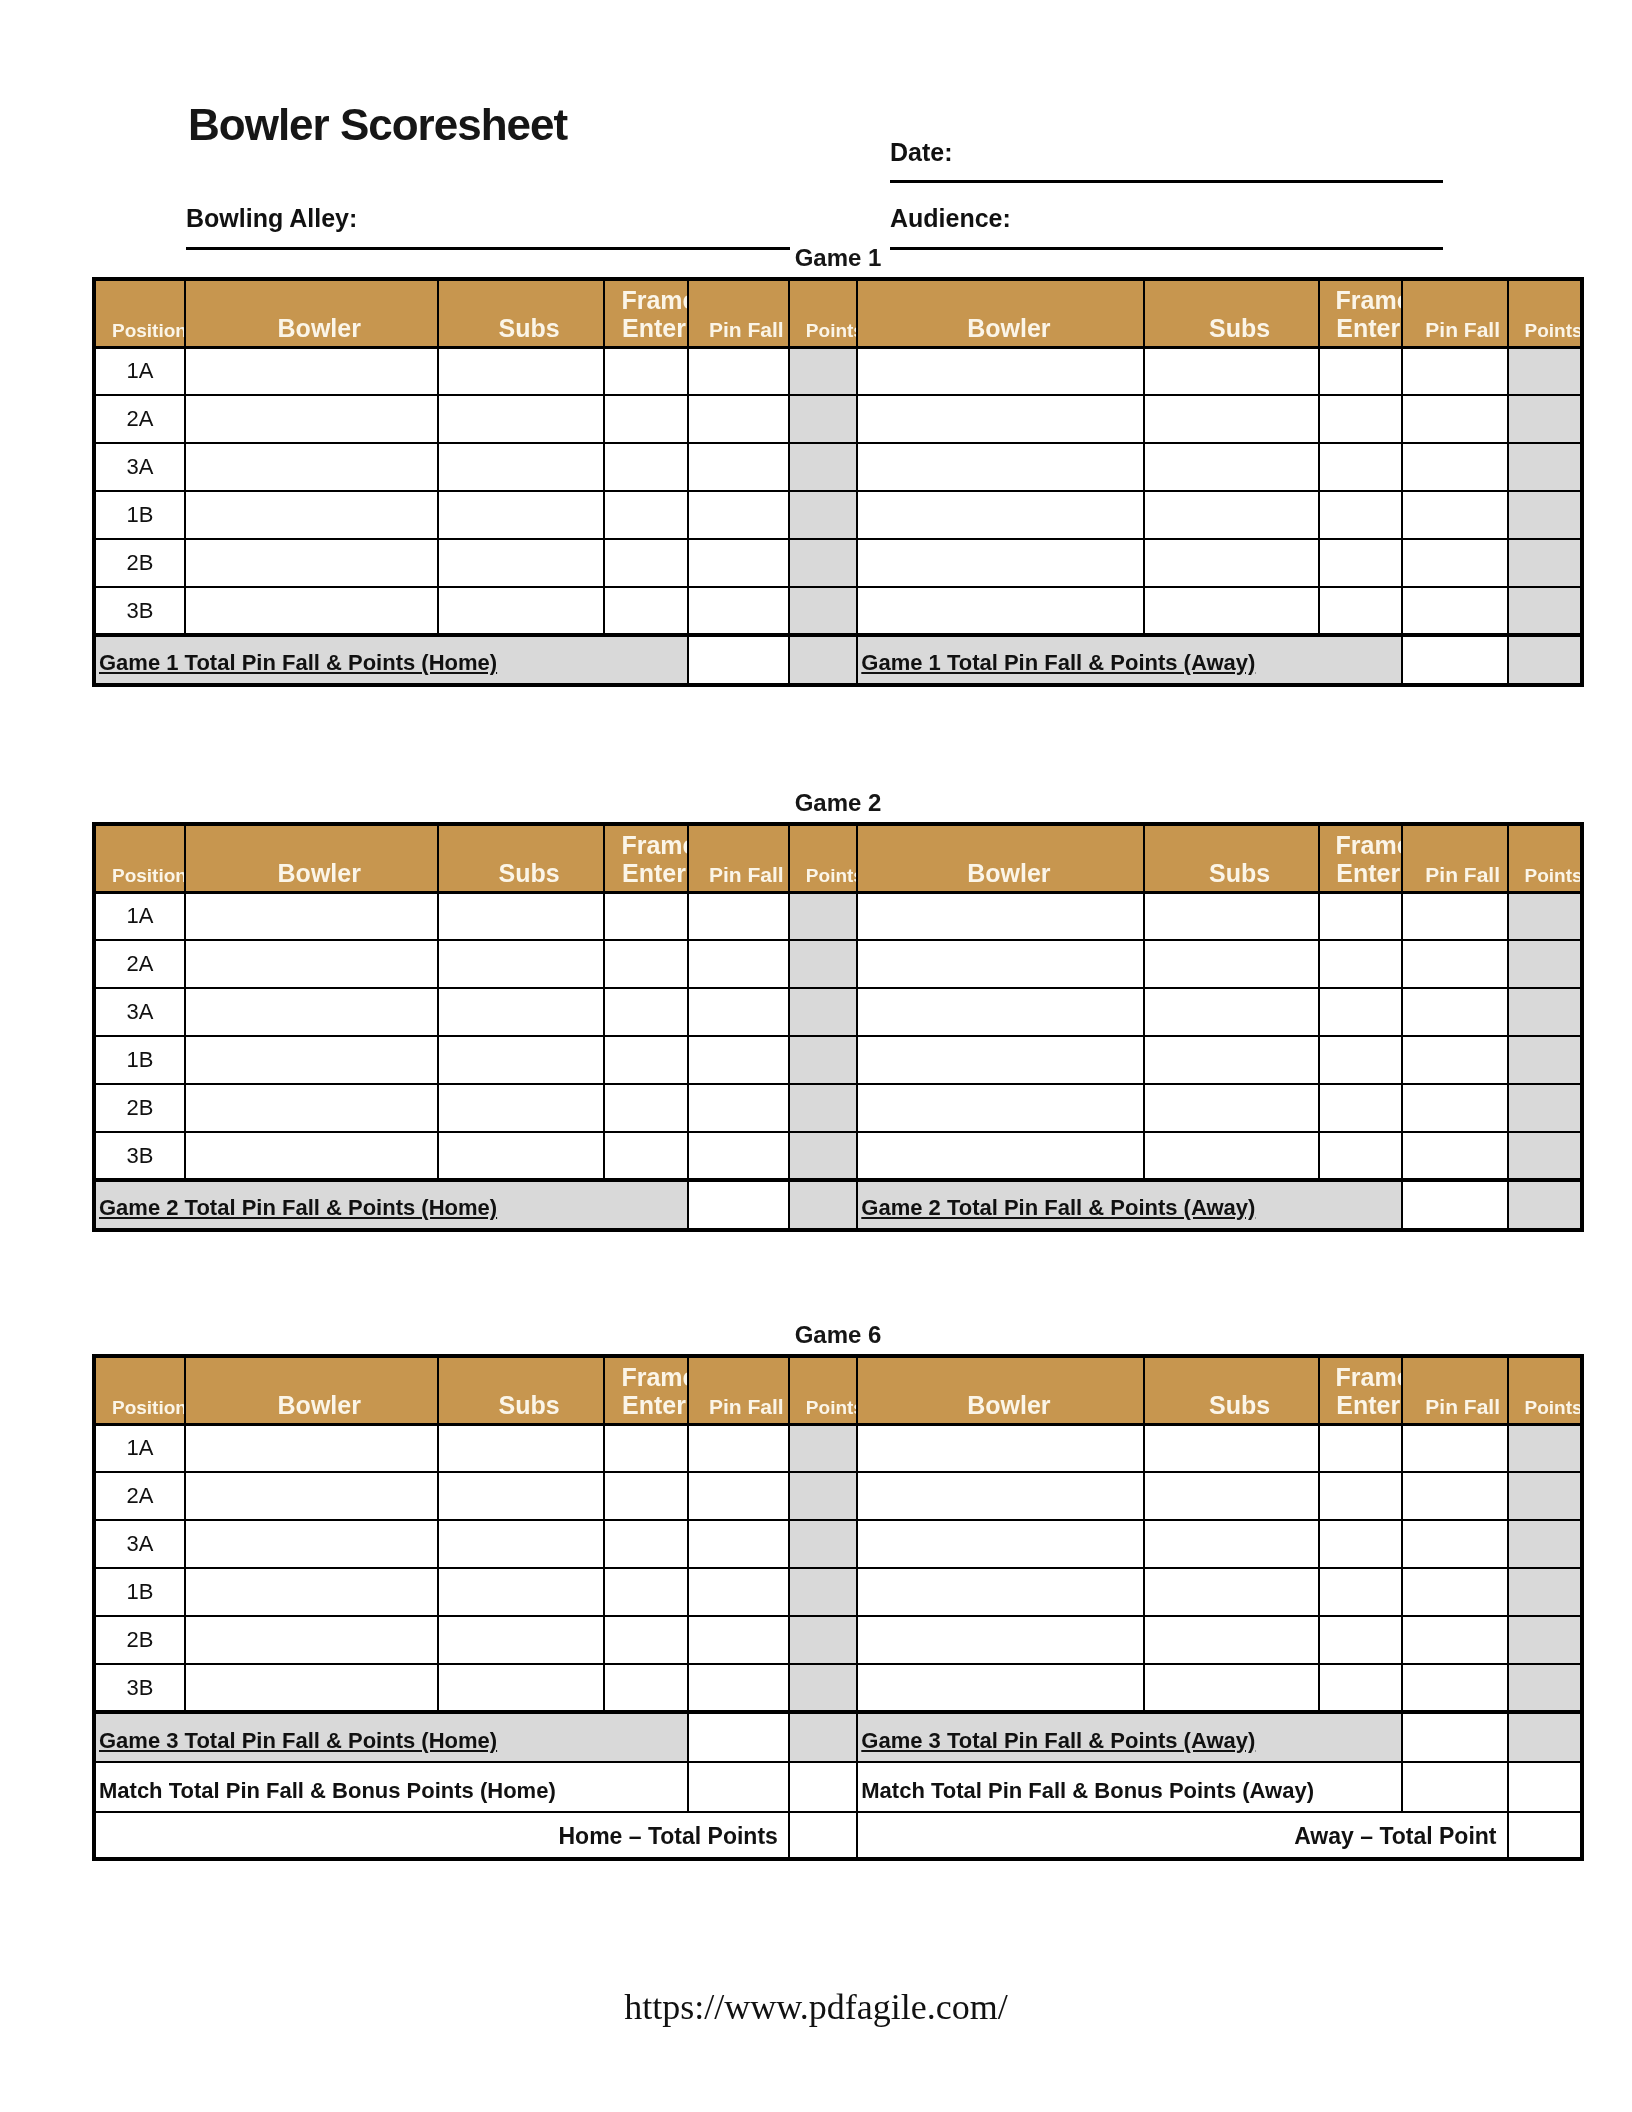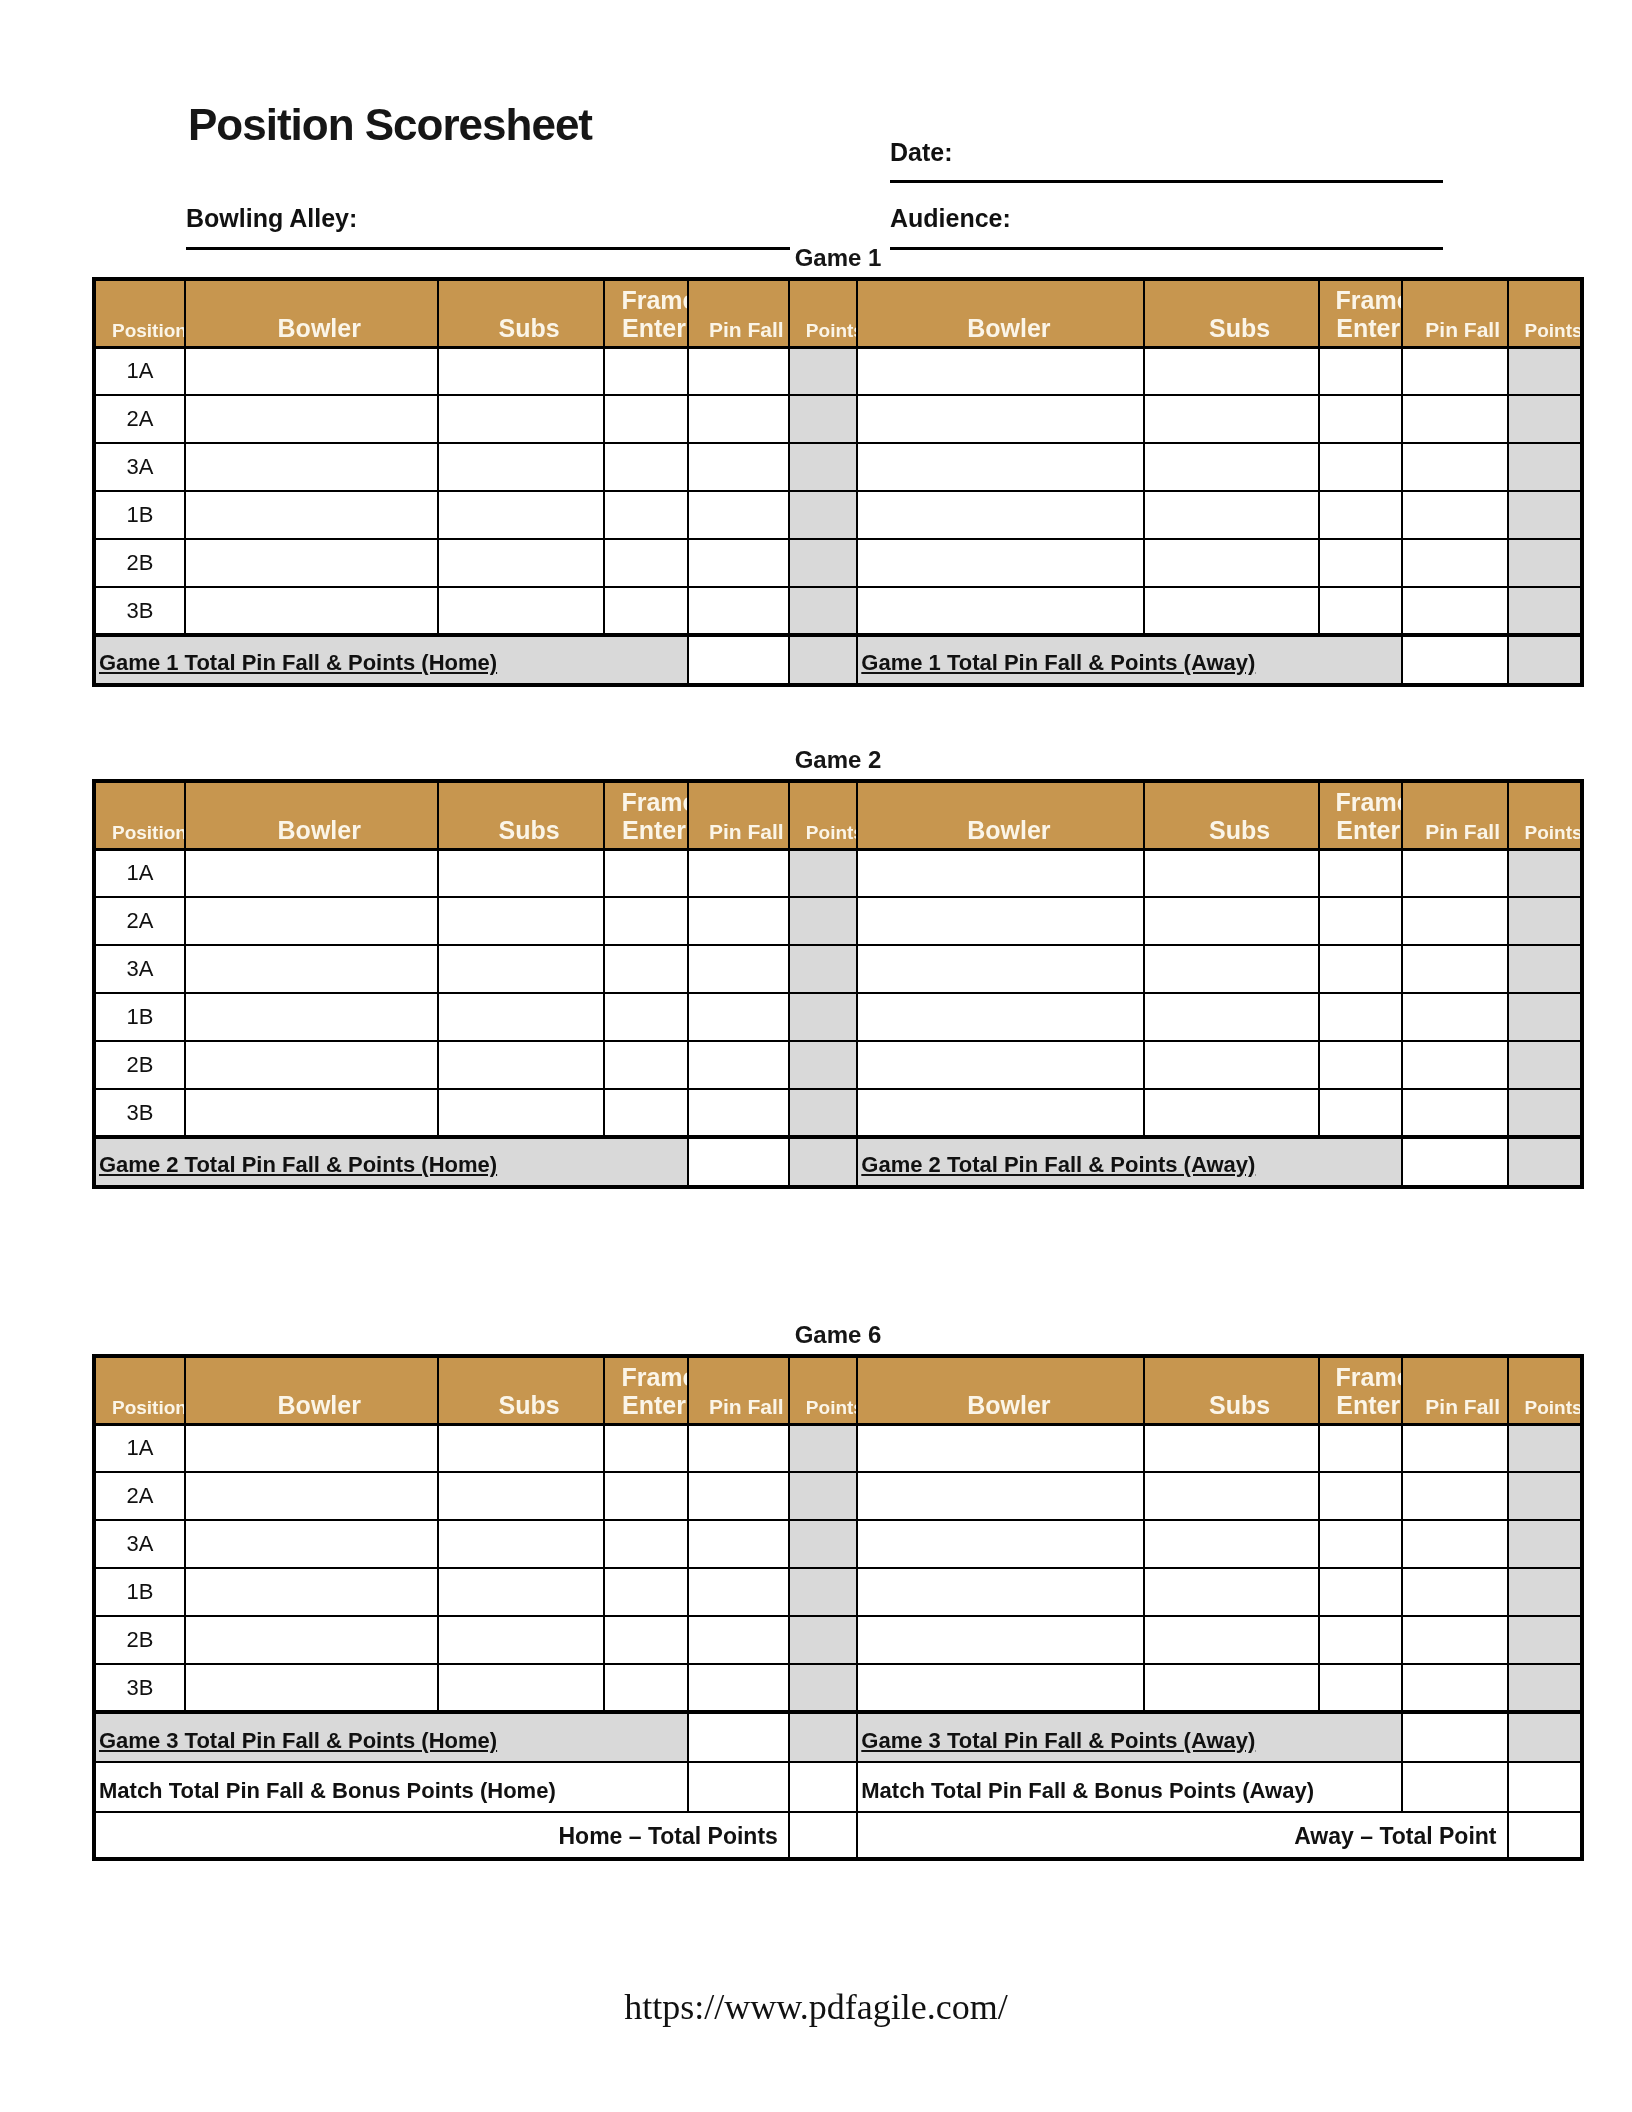--- a/index.html
+++ b/index.html
@@ -23,21 +23,21 @@
   .date-label{left:890px;top:138px;}
   .alley-label{left:186px;top:204px;}
   .audience-label{left:890px;top:204px;}
   .input-line{position:absolute;height:3px;background:#000;}
   .date-line{left:890px;top:180px;width:553px;}
   .alley-line{left:186px;top:247px;width:604px;}
   .audience-line{left:890px;top:247px;width:553px;}
 
   .game-block{position:absolute;left:92px;width:1492px;}
   .game-block.g1{top:244px;}
-  .game-block.g2{top:746px;}
+  .game-block.g2{top:789px;}
   .game-block.g3{top:1321px;}
   .game-title{
     width:100%;text-align:center;font-size:24px;font-weight:bold;color:#161616;
     margin-bottom:5px;
   }
   table.score-table{
     width:1492px;table-layout:fixed;border-collapse:collapse;
     border:4px solid var(--border);background:#fff;
   }
   td{border:2px solid var(--border);overflow:hidden;}
@@ -66,21 +66,21 @@
   }
   .footer-url{
     position:absolute;left:0;top:1986px;width:100%;text-align:center;
     font-family:"Liberation Serif",serif;font-size:36px;color:#111;
   }
 </style>
 </head>
 <body>
 
 <div class="page">
-  <div class="page-title">Position Scoresheet</div>
+  <div class="page-title">Bowler Scoresheet</div>
 
   <div class="field-label date-label">Date:</div>
   <div class="input-line date-line"></div>
 
   <div class="field-label alley-label">Bowling Alley:</div>
   <div class="input-line alley-line"></div>
 
   <div class="field-label audience-label">Audience:</div>
   <div class="input-line audience-line"></div>
 

